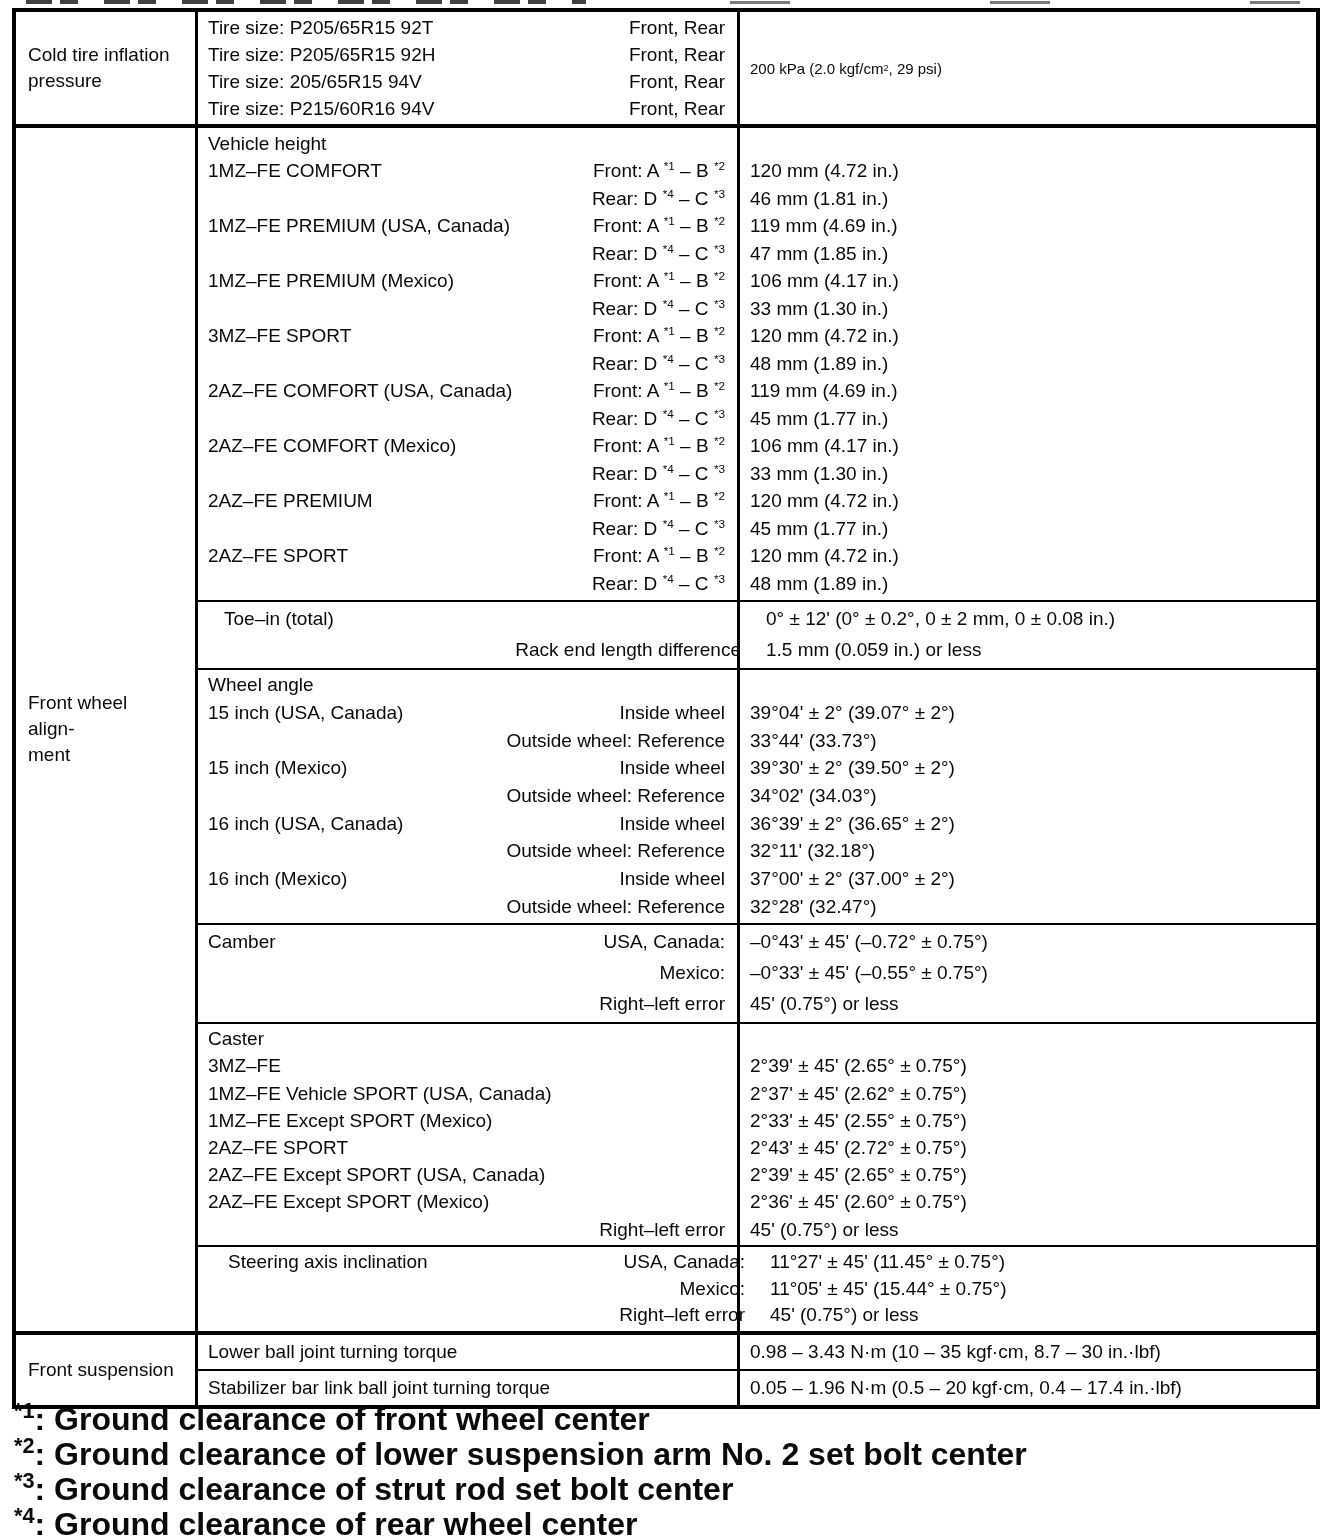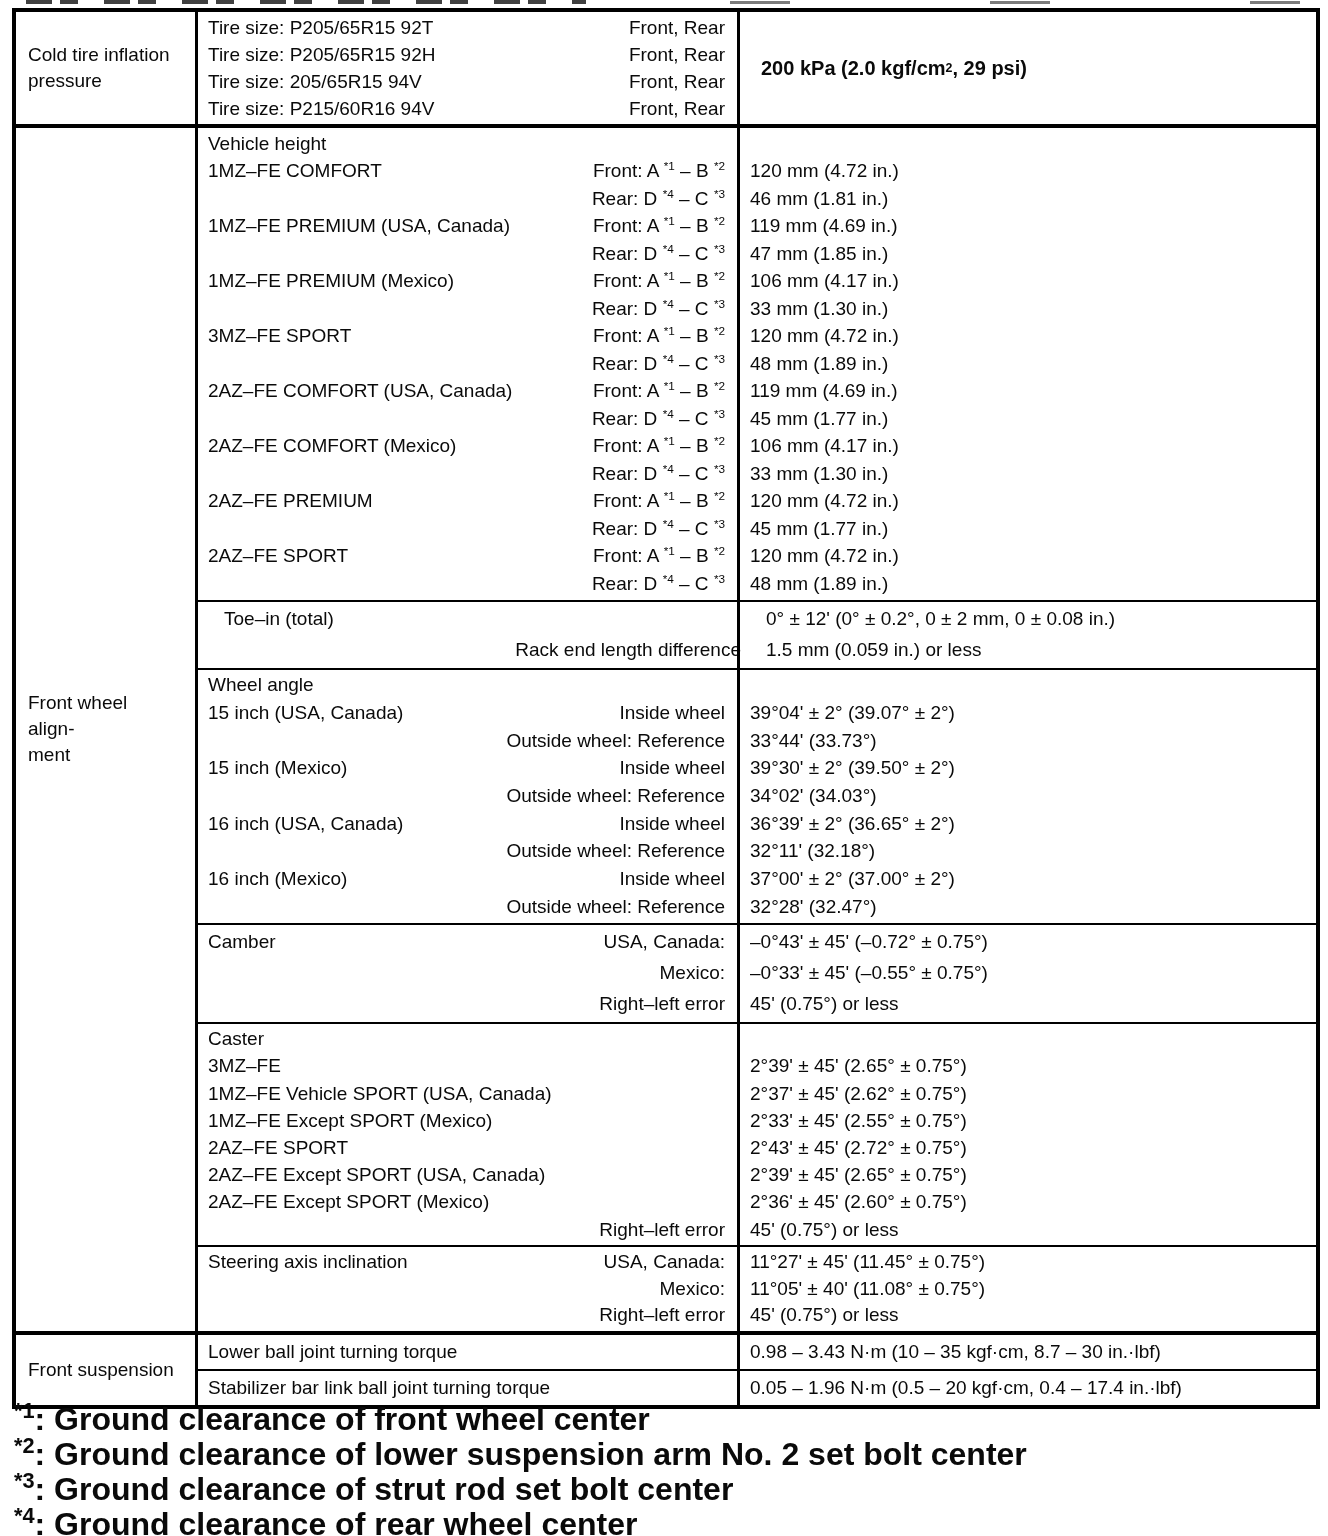--- a/index.html
+++ b/index.html
@@ -56,28 +56,28 @@
   .l-qual  { flex:0 0 auto; text-align:right; white-space:nowrap; }
   .l-val   { flex:1 1 auto; padding-left:13px; white-space:nowrap; }
 
   
   .block-tire-sizes     .sline { height:27px; }
   .block-vehicle-height .sline { height:27.5px; }
   .block-toe-in         .sline { height:31px;margin-left:16px; }
   .block-wheel-angle    .sline { height:27.7px; }
   .block-camber         .sline { height:31px; }
   .block-caster         .sline { height:27.2px; }
-  .block-steering-axis  .sline { height:26.5px; }
+  .block-steering-axis  .sline { height:26.5px;margin-left:20px; }
   .block-lower-ball-joint .sline, .block-stabilizer-link .sline { height:30px; }
 
   
   .merged { display:flex; align-items:stretch; }
   .merged-left { width:539px; flex:0 0 539px; }
-  .merged-val  { flex:1 1 auto; display:flex; align-items:center; padding-left:24px;
-                 font-size:20px; white-space:nowrap;font-weight:bold; }
+  .merged-val  { flex:1 1 auto; display:flex; align-items:center; padding-left:13px;
+                 font-size:15px; white-space:nowrap; }
 
   sup { font-size:0.62em; vertical-align:super; line-height:0; }
 
   .footnotes { position:absolute; left:14px; top:1402px; }
   .footnote { font-size:32px; font-weight:bold; line-height:35px; white-space:nowrap; }
   .footnote sup { font-size:0.68em; }
 </style>
 </head>
 <body>
 
@@ -423,21 +423,21 @@
                 <div class="l-label">Steering axis inclination</div>
                 <div class="l-qual">USA, Canada:</div>
               </div>
               <div class="l-val">11°27' ± 45' (11.45° ± 0.75°)</div>
             </div>
             <div class="sline">
               <div class="l-left">
                 <div class="l-label"></div>
                 <div class="l-qual">Mexico:</div>
               </div>
-              <div class="l-val">11°05' ± 40' (11.08° ± 0.75°)</div>
+              <div class="l-val">11°05' ± 45' (15.44° ± 0.75°)</div>
             </div>
             <div class="sline">
               <div class="l-left">
                 <div class="l-label"></div>
                 <div class="l-qual">Right–left error</div>
               </div>
               <div class="l-val">45' (0.75°) or less</div>
             </div>
           </div>
         </div>

